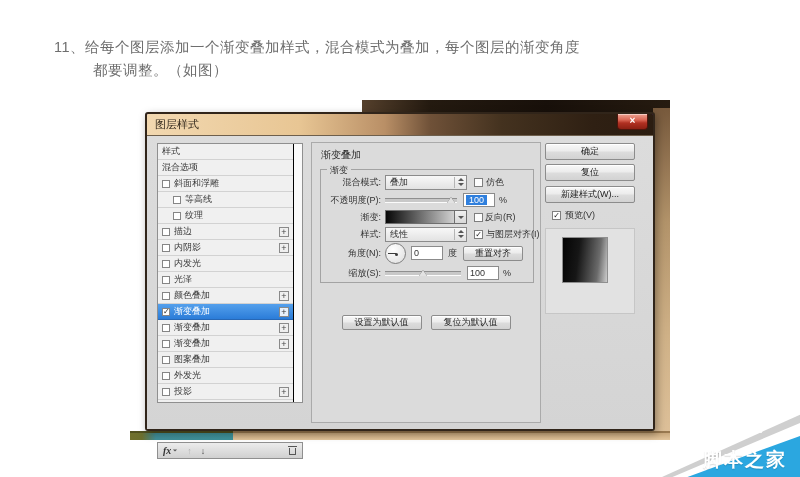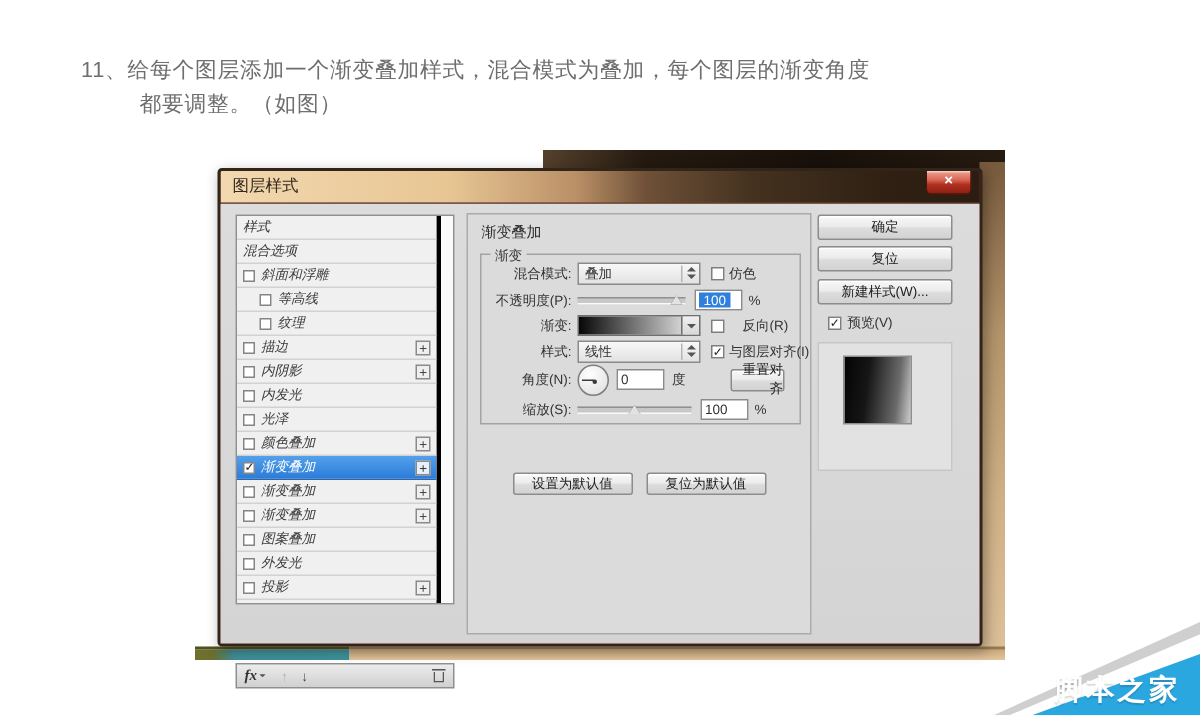--- a/index.html
+++ b/index.html
@@ -20,37 +20,37 @@
              background:linear-gradient(to bottom,#77593c,#b2936a 35%,#cfb187 70%,#ddc099);}
   .photo-bl{position:absolute;left:0;top:331px;width:103px;height:9px;z-index:1;
              border-top:2px solid #51511f;box-sizing:border-box;
              background:linear-gradient(to right,#70702c 0px,#6c6f2e 12px,#41909a 26px,#3f939b);}
   .photo-br{position:absolute;left:103px;top:331px;width:437px;height:9px;z-index:1;
              border-top:2px solid #9a7a50;box-sizing:border-box;
              background:linear-gradient(#c9a87c,#e3c69d);}
 
   
   .dialog{position:absolute;left:15px;top:12px;width:506px;height:315px;z-index:2;
-          border:2px solid #31251a;border-radius:3px;background:#7f1d1d;
+          border:2px solid #31251a;border-radius:3px;background:#4c1d95;
           box-shadow:2px 3px 9px rgba(0,0,0,.35);}
   .titlebar{position:relative;height:21px;border-bottom:1px solid #6e5f4c;border-radius:1px 1px 0 0;
           background:linear-gradient(to right,#f2d8b0 0%,#e8c694 30%,#b98f66 47%,#6f5138 56%,#44321f 70%,#2f2013 88%,#2b1d11 100%);}
   .title{position:absolute;left:8px;top:0;line-height:21px;font-size:11px;color:#33291d;}
   .close{position:absolute;right:5px;top:0;width:31px;height:16px;box-sizing:border-box;
           background:linear-gradient(#efa493 0%,#d96553 40%,#b03021 60%,#8c2012);
           border:1px solid #4f150c;border-top:none;border-radius:0 0 4px 4px;color:#fff;
           font-size:10px;font-weight:bold;text-align:center;line-height:13px;
           box-shadow:inset 0 1px 0 rgba(255,255,255,.45);cursor:pointer;}
   .dbody{position:absolute;left:0;right:0;top:22px;bottom:0;font-size:9px;color:#333;
           background:linear-gradient(#dcdcdc,#d4d4d4);}
 
   
   .panel{position:absolute;left:10px;top:7px;width:146px;height:260px;box-sizing:border-box;
          border:1px solid #8f8f8f;background:#f0f0f0;}
-  .rows{position:absolute;left:0;top:0;right:8px;bottom:0;border-right:3px solid #000000;overflow:hidden;font-style:italic;}
+  .rows{position:absolute;left:0;top:0;right:8px;bottom:0;border-right:1px solid #000000;overflow:hidden;}
   .scroll{position:absolute;right:0;top:0;width:8px;bottom:0;background:#fafafa;}
   .row{height:16px;box-sizing:border-box;display:flex;align-items:center;gap:4px;padding:0 4px;
        border-bottom:1px solid #d2d2d2;background:#f0f0f0;color:#3a3a3a;font-size:9px;}
   .row.sel{background:linear-gradient(#54a0ec,#2b7cd8);color:#fff;border-bottom-color:#2767b5;}
   .cb{width:8px;height:8px;box-sizing:border-box;background:#fff;border:1px solid #858585;
       font-size:8px;line-height:6px;text-align:center;color:#1a1a1a;flex:none;}
   .indent{margin-left:11px;}
   .plus{margin-left:auto;width:10px;height:10px;box-sizing:border-box;border:1px solid #8a8a8a;
       background:#efefef;color:#444;font-size:9px;line-height:8px;text-align:center;flex:none;}
   .row.sel .plus{background:#e8f1fb;color:#333;}
@@ -96,21 +96,21 @@
         background:linear-gradient(to right,#070707,#f5f5f5);display:flex;}
   .gradarrow{margin-left:auto;width:11px;border-left:1px solid #6f6f6f;
         background:linear-gradient(#f0f0f0,#d8d8d8);display:flex;align-items:center;justify-content:center;}
   .dial{width:21px;height:21px;border-radius:50%;box-sizing:border-box;border:1px solid #7d7d7d;
         background:radial-gradient(circle at 38% 30%,#ffffff,#dddddd);position:relative;flex:none;}
   .needle{position:absolute;left:2px;top:9px;width:8px;height:1px;background:#3c3c3c;}
   .hub{position:absolute;left:9px;top:9px;width:3px;height:3px;background:#3c3c3c;border-radius:50%;}
   .btn{box-sizing:border-box;border:1px solid #8c8c8c;border-radius:2px;font-size:9px;color:#222;
         background:linear-gradient(#f8f8f8 0%,#ececec 45%,#dcdcdc 55%,#d2d2d2);
         display:flex;align-items:center;justify-content:center;box-shadow:inset 0 1px 0 #fff;cursor:pointer;}
-  .resetalign{position:absolute;right:8px;width:36px;height:15px;text-align:right;}
+  .resetalign{position:absolute;right:8px;width:60px;height:15px;}
   .defrow{position:absolute;left:0;right:0;top:144px;display:flex;justify-content:center;gap:9px;}
   .defrow .btn{width:80px;height:15px;margin-top:28px;}
 
   
   .okb{position:absolute;left:398px;top:7px;width:90px;height:17px;}
   .rsb{position:absolute;left:398px;top:28px;width:90px;height:17px;}
   .nsb{position:absolute;left:398px;top:50px;width:90px;height:17px;}
   .pv{position:absolute;left:405px;top:73px;display:flex;gap:4px;align-items:center;}
   .thumbpanel{position:absolute;left:398px;top:92px;width:90px;height:86px;box-sizing:border-box;
         background:#e2e2e2;border:1px solid #c6c6c6;}
@@ -268,21 +268,21 @@
           </div>
 
           <div class="frow" style="top:39px;">
             <span class="lab">渐变:</span>
             <span class="gradbar">
               <span class="gradarrow">
                   <span class="t-dn"></span>
                 </span>
             </span>
             <span class="cbx" style="margin-left:7px;"></span>
-            <span style="margin-left:12px;">反向(R)</span>
+            <span style="margin-left:2px;">反向(R)</span>
           </div>
 
           <div class="frow" style="top:56px;">
             <span class="lab">样式:</span>
             <span class="select">
               <span>线性</span>
               <span class="updn">
                   <span class="t-up"></span>
                   <span class="t-dn"></span>
                 </span>

